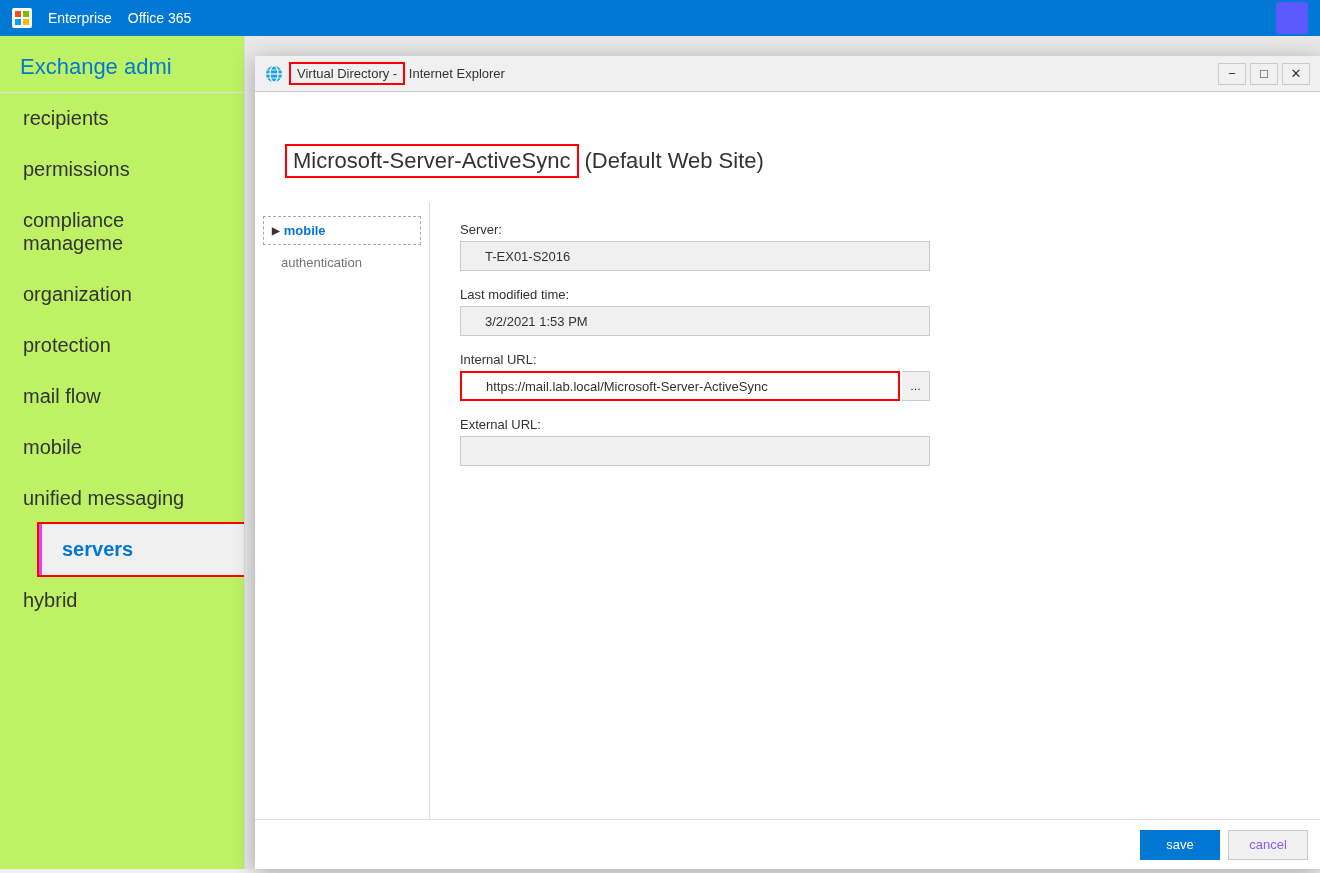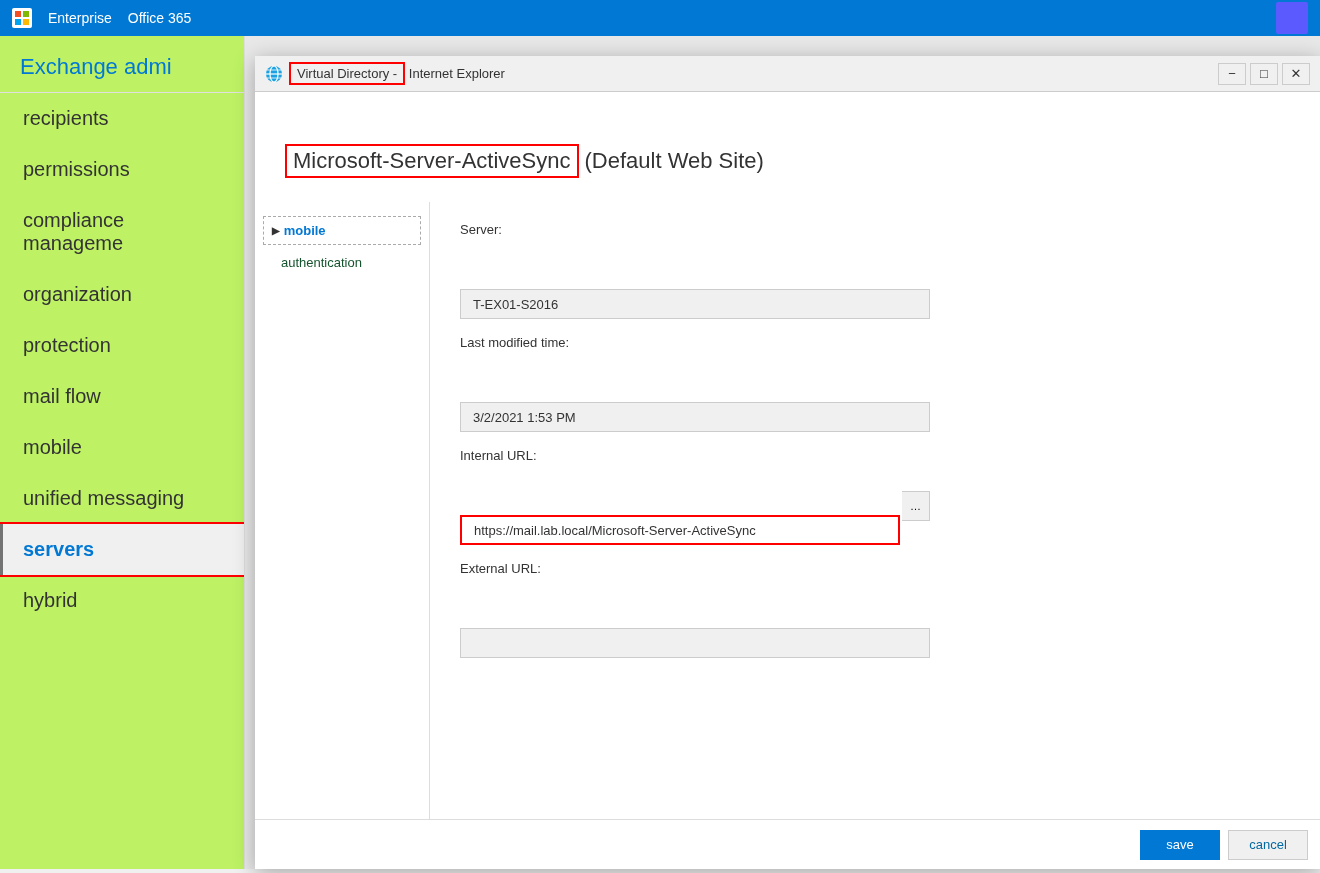--- a/index.html
+++ b/index.html
@@ -66,23 +66,24 @@
     }
     .sidebar-item {
       padding: 14px 20px;
       font-size: 20px;
       color: #333;
       cursor: pointer;
       border-left: 3px solid transparent;
     }
     .sidebar-item.active {
       background: #f0f0f0;
-      border-left: 3px solid #737373;
+      border-left: 3px solid #d946ef;
       color: #0078d4;
       font-weight: 600;
+      margin-left: 39px;
     }
     .sidebar-item.highlighted {
       outline: 2px solid red;
     }
 
     
     .content-area {
       flex: 1;
       background: #e8e8e8;
       position: relative;
@@ -171,21 +172,21 @@
       font-weight: 600;
     }
     .dialog-sidebar-item.dotted {
       border: 1px dashed #aaa;
       margin: 2px 8px;
       padding: 6px 8px;
     }
     .dialog-sidebar-subitem {
       padding: 8px 16px 8px 26px;
       font-size: 13px;
-      color: #14532d;
+      color: #737373;
       cursor: pointer;
     }
 
     
     .dialog-content {
       flex: 1;
       padding: 20px 30px;
       overflow-y: auto;
       background: #fff;
     }
@@ -212,25 +213,24 @@
       font-size: 13px;
       color: #333;
       margin-bottom: 4px;
       display: block;
     }
     .form-input {
       width: 470px;
       height: 30px;
       background: #f0f0f0;
       border: 1px solid #ccc;
-      padding: 4px 12px;
+      padding: 4px 24px;
       font-size: 13px;
       color: #333;
       outline: none;
-      margin-top: 48px;
     }
     .form-input.highlighted-input {
       border: 2px solid red;
       background: #fff;
     }
     .form-input-wrapper {
       display: flex;
       align-items: center;
       gap: 2px;
     }
@@ -257,21 +257,21 @@
       background: #fff;
     }
     .btn {
       min-width: 80px;
       height: 30px;
       padding: 0 16px;
       font-size: 13px;
       border: 1px solid #ccc;
       cursor: pointer;
       background: #f0f0f0;
-      color: #0369a1;
+      color: #8b5cf6;
     }
     .btn-primary {
       background: #0078d4;
       color: white;
       border-color: #0078d4;
     }
   </style>
 </head>
 <body>
 

